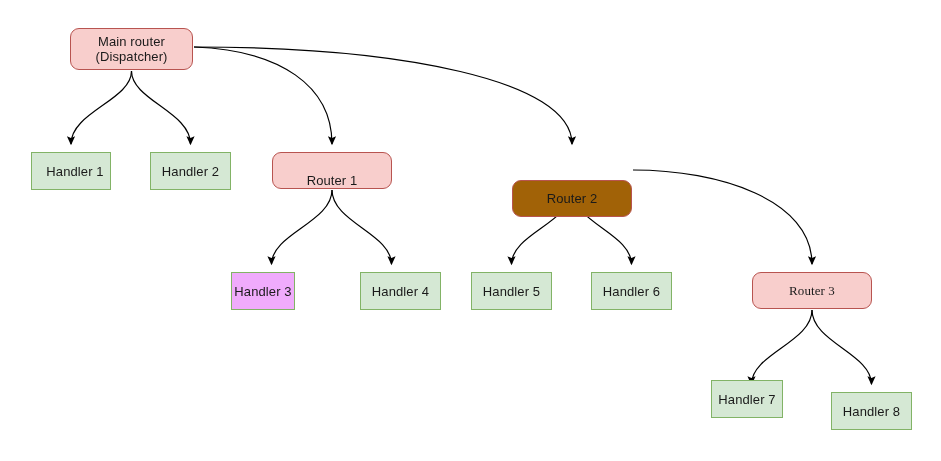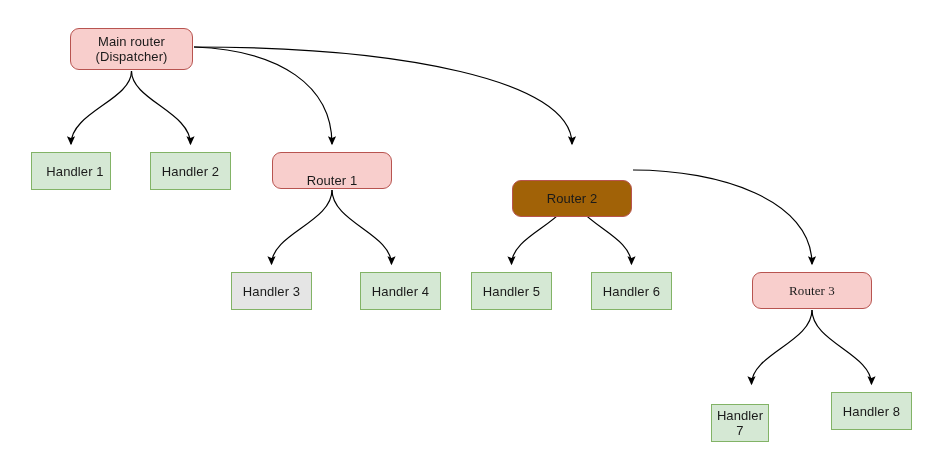--- a/index.html
+++ b/index.html
@@ -76,21 +76,21 @@
         <path d="M 812 310 C 812 342 871.5 354 871.5 384" fill="none" stroke="#000000" stroke-width="1.2" marker-end="url(#arrowhead)"></path>
       </g>
   </svg>
   <div id="node-layer">
       <div class="node node-router" style="left: 70px; top: 28px; width: 123px; height: 42px; background: rgb(248, 206, 204); border-color: rgb(184, 84, 80);"><span class="node-label">Main router
 (Dispatcher)</span></div>
       <div class="node node-handler" style="left: 31px; top: 152px; width: 80px; height: 38px; background: rgb(213, 232, 212); border-color: rgb(130, 179, 102); padding-left: 8px;"><span class="node-label">Handler 1</span></div>
       <div class="node node-handler" style="left: 150px; top: 152px; width: 81px; height: 38px; background: rgb(213, 232, 212); border-color: rgb(130, 179, 102);"><span class="node-label">Handler 2</span></div>
       <div class="node node-router" style="left: 272px; top: 152px; width: 120px; height: 37px; background: rgb(248, 206, 204); border-color: rgb(184, 84, 80); align-items: flex-end;"><span class="node-label">Router 1</span></div>
       <div class="node node-router" style="left: 512px; top: 152px; width: 120px; height: 37px; background: #a16207; border-color: rgb(184, 84, 80); margin-top: 28px;"><span class="node-label">Router 2</span></div>
-      <div class="node node-handler" style="left: 231px; top: 272px; width: 81px; height: 38px; background: #e5e5e5; border-color: rgb(130, 179, 102);"><span class="node-label">Handler 3</span></div>
+      <div class="node node-handler" style="left: 231px; top: 272px; width: 64px; height: 38px; background: #f0abfc; border-color: rgb(130, 179, 102);"><span class="node-label">Handler 3</span></div>
       <div class="node node-handler" style="left: 351px; top: 272px; width: 81px; height: 38px; background: rgb(213, 232, 212); border-color: rgb(130, 179, 102); margin-left: 9px;"><span class="node-label">Handler 4</span></div>
       <div class="node node-handler" style="left: 471px; top: 272px; width: 81px; height: 38px; background: rgb(213, 232, 212); border-color: rgb(130, 179, 102);"><span class="node-label">Handler 5</span></div>
       <div class="node node-handler" style="left: 591px; top: 272px; width: 81px; height: 38px; background: rgb(213, 232, 212); border-color: rgb(130, 179, 102);"><span class="node-label">Handler 6</span></div>
       <div class="node node-router" style="left: 752px; top: 272px; width: 120px; height: 37px; background: rgb(248, 206, 204); border-color: rgb(184, 84, 80); font-family: Liberation Serif, serif;"><span class="node-label">Router 3</span></div>
-      <div class="node node-handler" style="left: 711px; top: 404px; width: 58px; height: 38px; background: rgb(213, 232, 212); border-color: rgb(130, 179, 102);"><span class="node-label">Handler 7</span></div>
+      <div class="node node-handler" style="left: 711px; top: 380px; width: 72px; height: 38px; background: rgb(213, 232, 212); border-color: rgb(130, 179, 102);"><span class="node-label">Handler 7</span></div>
       <div class="node node-handler" style="left: 831px; top: 392px; width: 81px; height: 38px; background: rgb(213, 232, 212); border-color: rgb(130, 179, 102);"><span class="node-label">Handler 8</span></div>
     </div>
 </div>
 
 </body></html>

